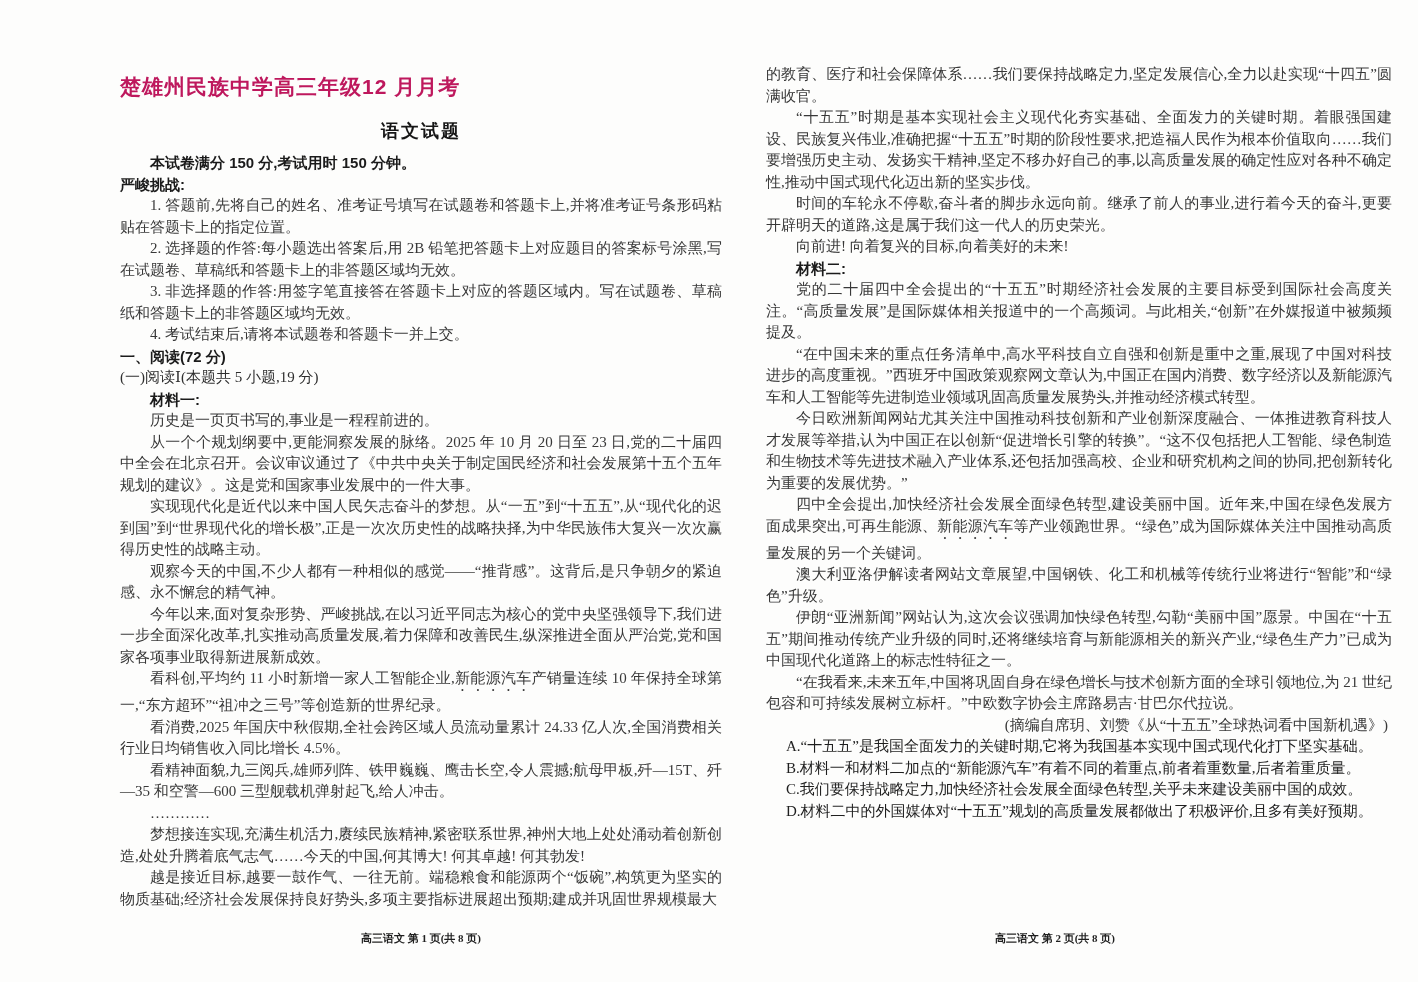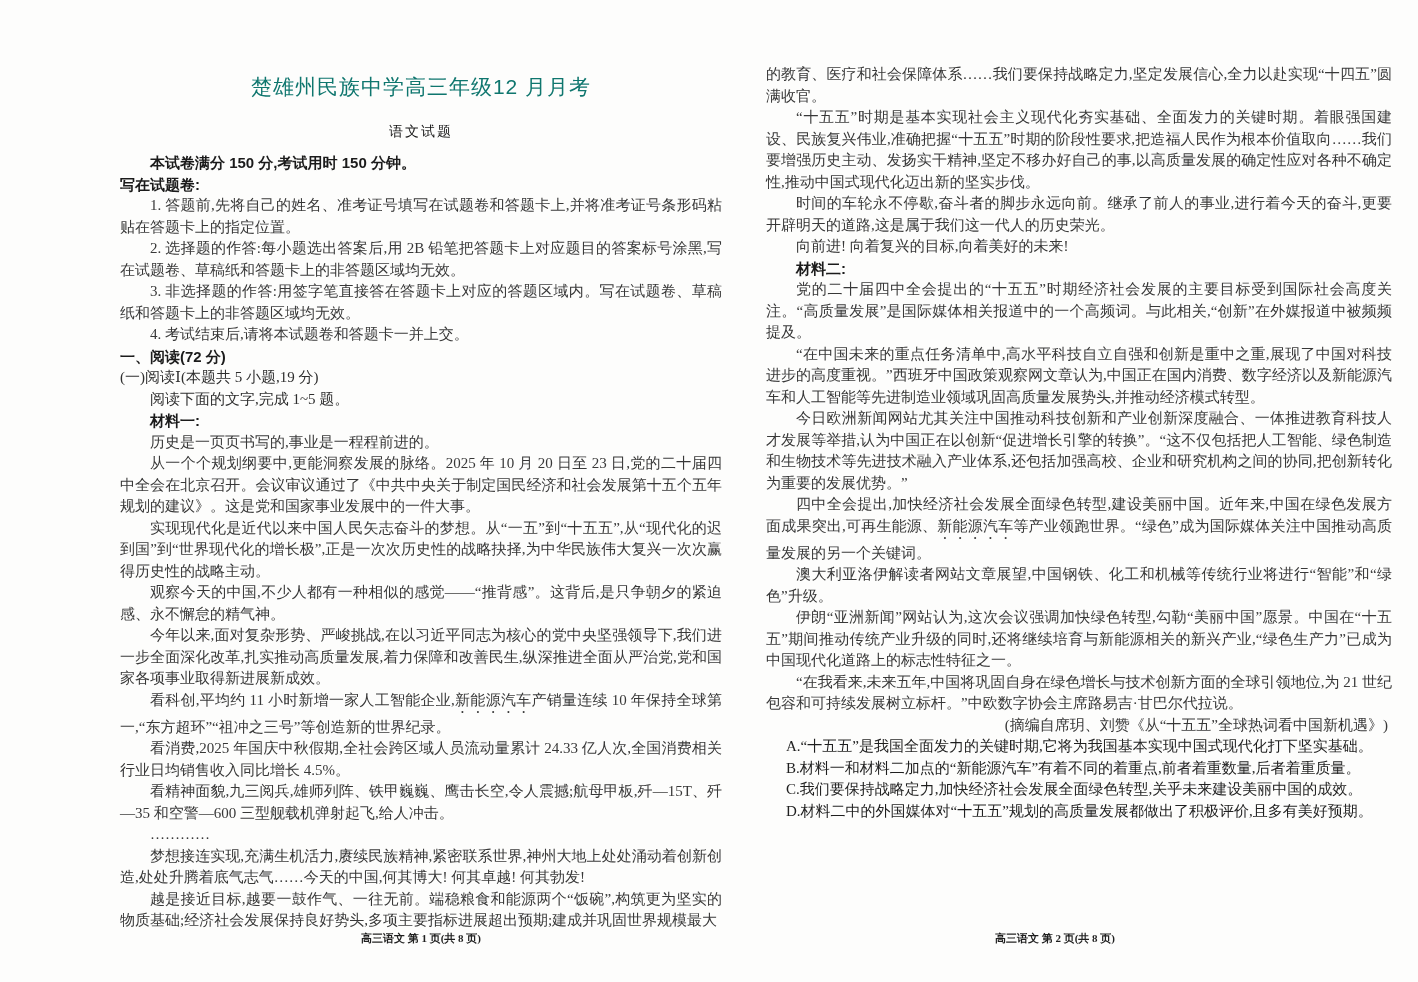--- a/index.html
+++ b/index.html
@@ -11,31 +11,30 @@
     overflow:hidden;
     color:#2e2e2e;
     font-family:"Liberation Serif","DejaVu Serif",serif;
   }
   .page { position:relative; height:100%; box-sizing:border-box; }
   .page-1 { width:722px; padding:72px 0 0 120px; }
   .page-2 { width:696px; padding:64px 26px 0 44px; }
 
   .exam-title {
     margin:0 0 10px 0;
-    text-align:center;
     font-size:21px; line-height:30px;
     font-family:"Liberation Sans","DejaVu Sans",sans-serif;
-    font-weight:400; color:#0f766e; letter-spacing:1px;
+    font-weight:700; color:#be185d; letter-spacing:1px;
   }
   .exam-subtitle {
     margin:16px 0 8px 0;
     text-align:center;
-    font-size:14px; line-height:26px;
+    font-size:18px; line-height:26px;
     font-family:"Liberation Sans","DejaVu Sans",sans-serif;
-    font-weight:400; color:#161616; letter-spacing:2px;
+    font-weight:700; color:#161616; letter-spacing:2px;
   }
   .para {
     margin:0;
     font-size:15px; line-height:21.5px;
     text-align:justify;
     text-justify:inter-ideograph;
   }
   .ind { text-indent:2em; }
   .hei {
     font-family:"Liberation Sans","DejaVu Sans",sans-serif;
@@ -63,29 +62,28 @@
 </head>
 <body>
 
 <div class="sheet">
 
   <div class="page page-1">
     <h1 class="exam-title">楚雄州民族中学高三年级12 月月考</h1>
     <h2 class="exam-subtitle">语文试题</h2>
 
     <p class="para ind hei">本试卷满分 150 分,考试用时 150 分钟。</p>
-    <p class="para hei">写在试题卷:</p>
+    <p class="para hei">严峻挑战:</p>
     <p class="para ind kai">1. 答题前,先将自己的姓名、准考证号填写在试题卷和答题卡上,并将准考证号条形码粘贴在答题卡上的指定位置。</p>
     <p class="para ind kai">2. 选择题的作答:每小题选出答案后,用 2B 铅笔把答题卡上对应题目的答案标号涂黑,写在试题卷、草稿纸和答题卡上的非答题区域均无效。</p>
     <p class="para ind kai">3. 非选择题的作答:用签字笔直接答在答题卡上对应的答题区域内。写在试题卷、草稿纸和答题卡上的非答题区域均无效。</p>
     <p class="para ind kai">4. 考试结束后,请将本试题卷和答题卡一并上交。</p>
 
     <p class="para hei">一、阅读(72 分)</p>
     <p class="para">(一)阅读Ⅰ(本题共 5 小题,19 分)</p>
-    <p class="para ind">阅读下面的文字,完成 1~5 题。</p>
     <p class="para ind hei">材料一:</p>
 
     <p class="para ind kai">历史是一页页书写的,事业是一程程前进的。</p>
     <p class="para ind kai">从一个个规划纲要中,更能洞察发展的脉络。2025 年 10 月 20 日至 23 日,党的二十届四中全会在北京召开。会议审议通过了《中共中央关于制定国民经济和社会发展第十五个五年规划的建议》。这是党和国家事业发展中的一件大事。</p>
     <p class="para ind kai">实现现代化是近代以来中国人民矢志奋斗的梦想。从“一五”到“十五五”,从“现代化的迟到国”到“世界现代化的增长极”,正是一次次历史性的战略抉择,为中华民族伟大复兴一次次赢得历史性的战略主动。</p>
     <p class="para ind kai">观察今天的中国,不少人都有一种相似的感觉——“推背感”。这背后,是只争朝夕的紧迫感、永不懈怠的精气神。</p>
     <p class="para ind kai">今年以来,面对复杂形势、严峻挑战,在以习近平同志为核心的党中央坚强领导下,我们进一步全面深化改革,扎实推动高质量发展,着力保障和改善民生,纵深推进全面从严治党,党和国家各项事业取得新进展新成效。</p>
     <p class="para ind kai"><span>看科创,平均约 11 小时新增一家人工智能企业,</span><span class="emph">新能源汽车</span><span>产销量连续 10 年保持全球第一,“东方超环”“祖冲之三号”等创造新的世界纪录。</span></p>
     <p class="para ind kai">看消费,2025 年国庆中秋假期,全社会跨区域人员流动量累计 24.33 亿人次,全国消费相关行业日均销售收入同比增长 4.5%。</p>
     <p class="para ind kai">看精神面貌,九三阅兵,雄师列阵、铁甲巍巍、鹰击长空,令人震撼;航母甲板,歼—15T、歼—35 和空警—600 三型舰载机弹射起飞,给人冲击。</p>

